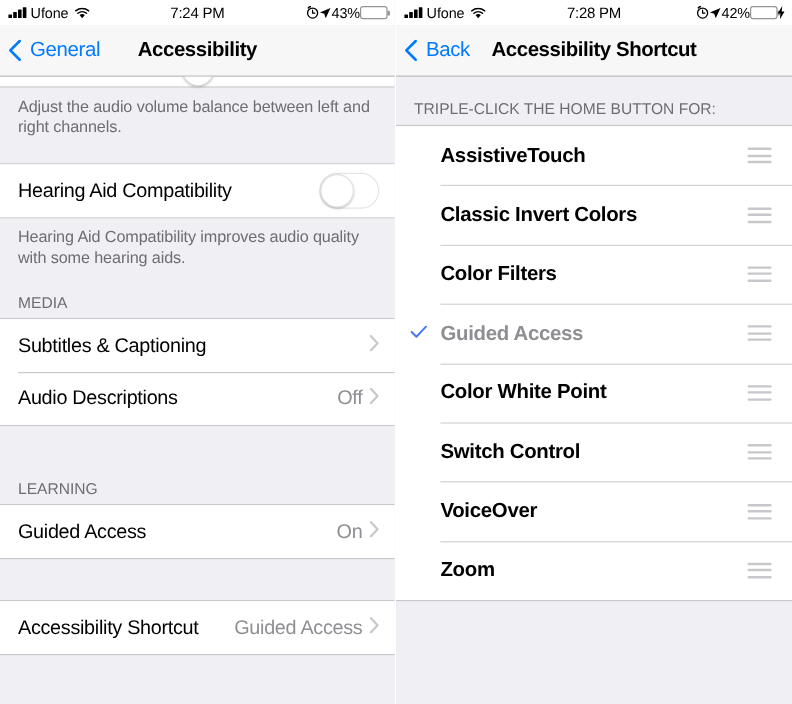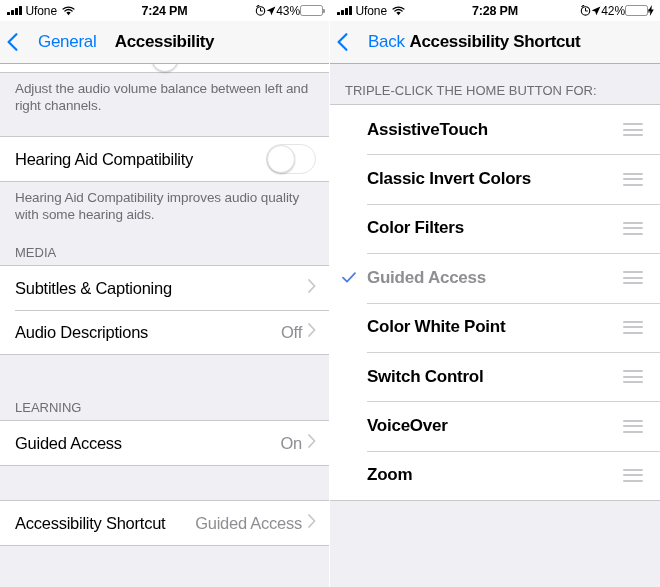--- a/index.html
+++ b/index.html
@@ -28,21 +28,21 @@
   .bars i { display: block; width: 2.5px; background: #000; border-radius: 0.5px; }
   .bars i:nth-child(1){ height: 3.5px; }
   .bars i:nth-child(2){ height: 5.5px; }
   .bars i:nth-child(3){ height: 7.5px; }
   .bars i:nth-child(4){ height: 9px; }
   .carrier { font-size: 12px; font-weight: 400; color: #000; }
   .wifi { width: 13px; height: 10px; position: relative; margin-left: 1px; }
   .wifi svg { display:block; }
   .sb-center {
     position: absolute; left: 0; right: 0; text-align: center;
-    font-size: 12.5px; font-weight: 700; color: #000; letter-spacing: -0.2px;
+    font-size: 12.5px; font-weight: 400; color: #000; letter-spacing: -0.2px;
     pointer-events: none;
   }
   .sb-right { margin-left: auto; display: flex; align-items: center; gap: 0; z-index: 2; }
   .alarm-ic svg, .loc-ic svg, .bolt-ic svg { display: block; }
   .batt-pct { font-size: 12px; font-weight: 400; }
   .batt {
     position: relative; width: 23px; height: 10.5px;
     border: 1px solid rgba(0,0,0,0.42); border-radius: 2.5px; padding: 1px;
   }
   .batt::after {
@@ -52,21 +52,21 @@
   }
   .batt .fill { height: 100%; border-radius: 1px; }
 
   
   .navbar {
     height: 43px; background: #F7F7F7;
     display: flex; align-items: center; position: relative;
     border-bottom: 1px solid #B2B2B2;
   }
   .nav-back {
-    display: flex; align-items: center; gap: 20px;
+    display: flex; align-items: center; gap: 7px;
     padding-left: 7px; color: #007AFF; font-size: 17px;
     letter-spacing: -0.3px; z-index: 3; cursor: pointer;
   }
   .chev-back { width: 11px; height: 18px; display:block; }
   .nav-title {
     position: absolute; left: 0; right: 0; text-align: center;
     font-size: 17px; font-weight: 700; color: #000; letter-spacing: -0.35px;
   }
 
   

